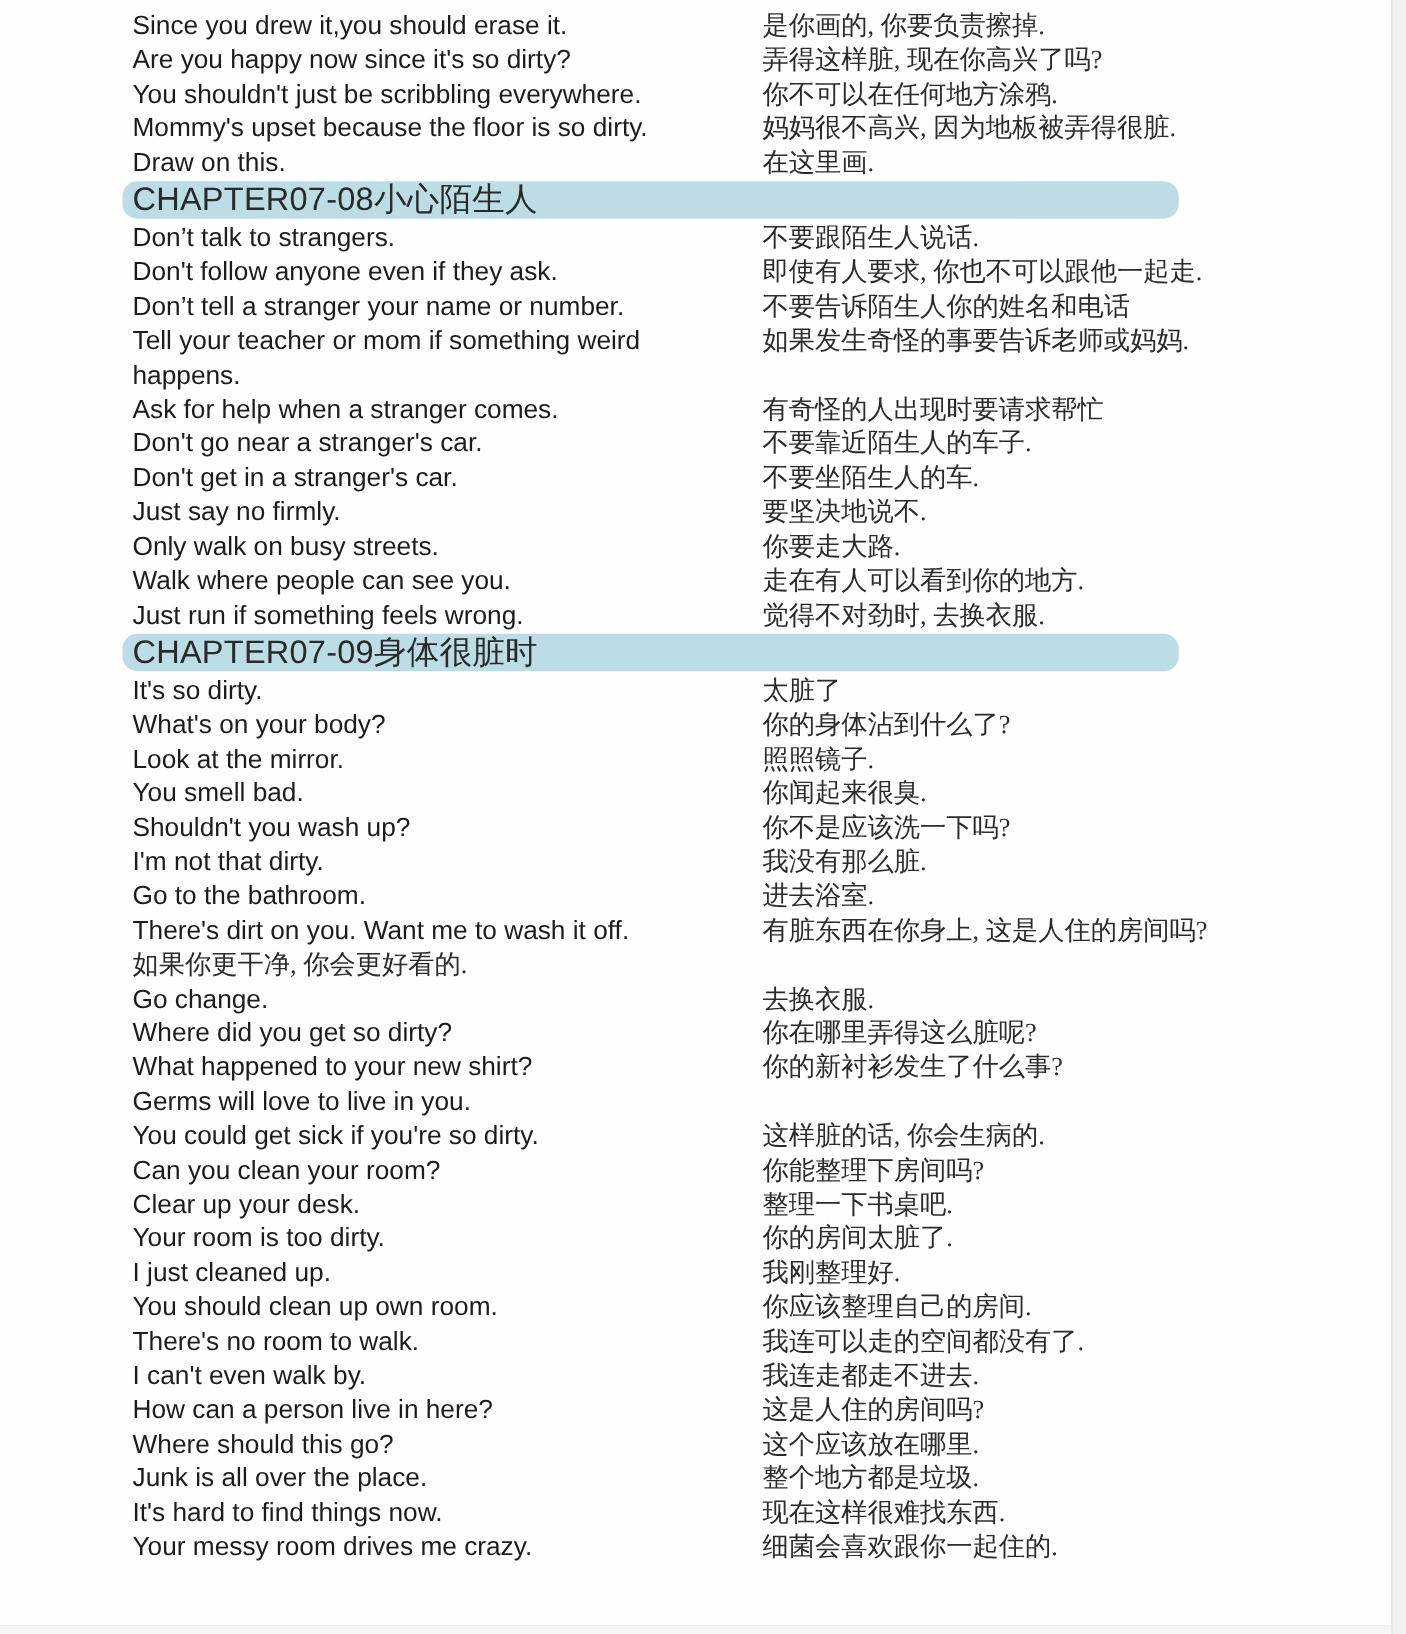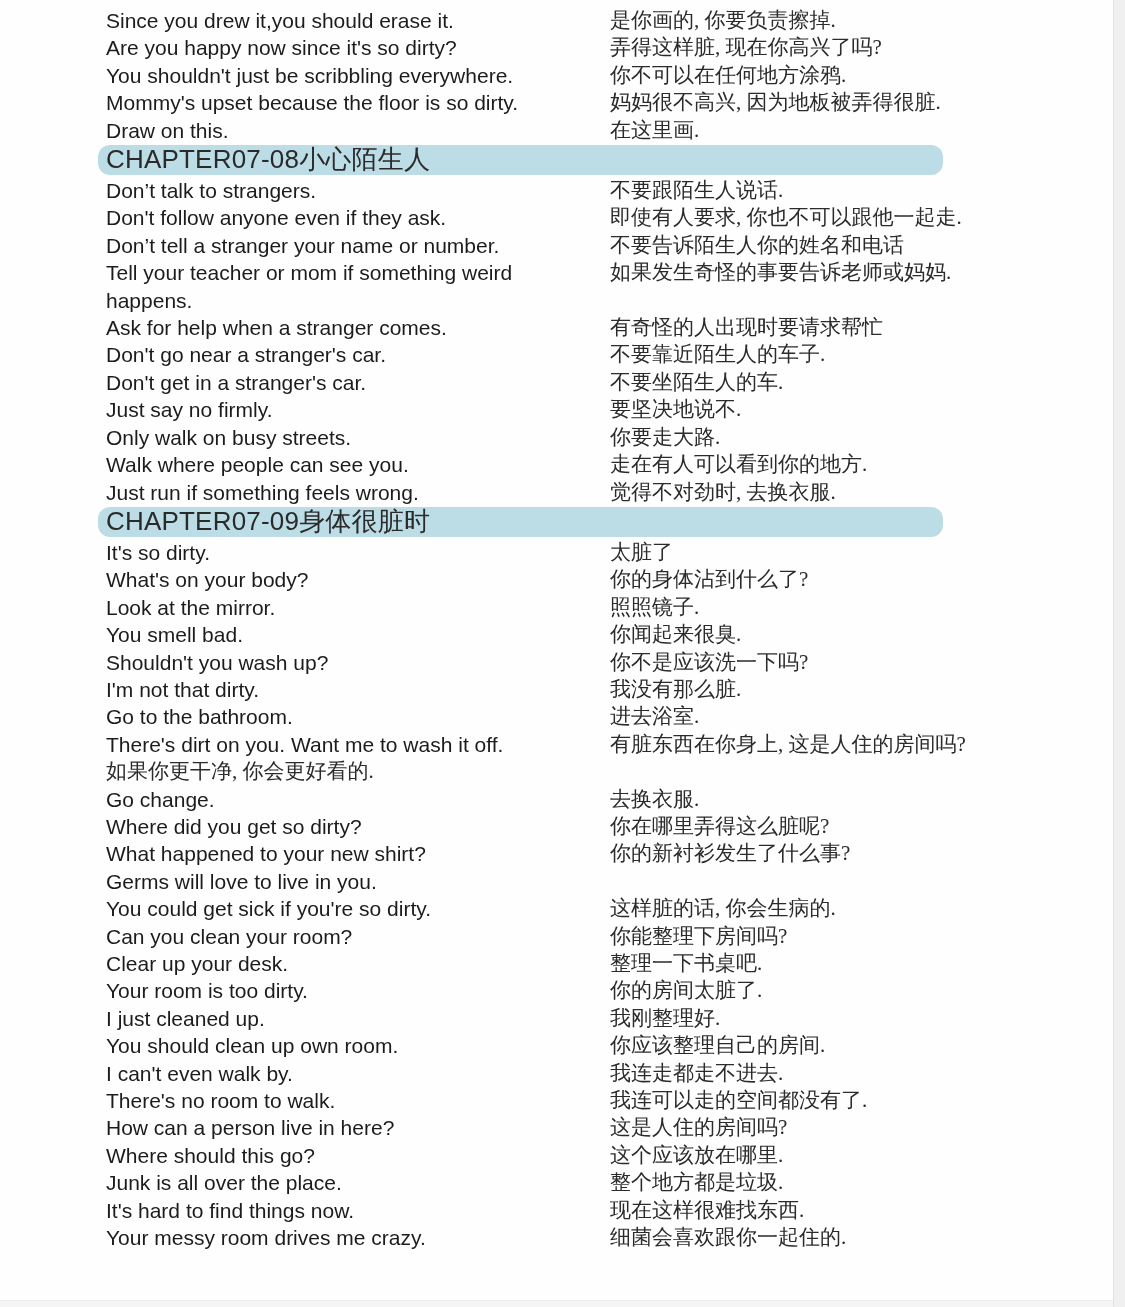--- a/index.html
+++ b/index.html
@@ -213,26 +213,26 @@
       </div>
       <div class="phrase-row">
         <div class="en-cell">I just cleaned up.</div>
         <div class="zh-cell">我刚整理好.</div>
       </div>
       <div class="phrase-row">
         <div class="en-cell">You should clean up own room.</div>
         <div class="zh-cell">你应该整理自己的房间.</div>
       </div>
       <div class="phrase-row">
+        <div class="en-cell">There's no room to walk.</div>
+        <div class="zh-cell">我连可以走的空间都没有了.</div>
+      </div>
+      <div class="phrase-row">
         <div class="en-cell">I can't even walk by.</div>
         <div class="zh-cell">我连走都走不进去.</div>
-      </div>
-      <div class="phrase-row">
-        <div class="en-cell">There's no room to walk.</div>
-        <div class="zh-cell">我连可以走的空间都没有了.</div>
       </div>
       <div class="phrase-row">
         <div class="en-cell">How can a person live in here?</div>
         <div class="zh-cell">这是人住的房间吗?</div>
       </div>
       <div class="phrase-row">
         <div class="en-cell">Where should this go?</div>
         <div class="zh-cell">这个应该放在哪里.</div>
       </div>
       <div class="phrase-row">

